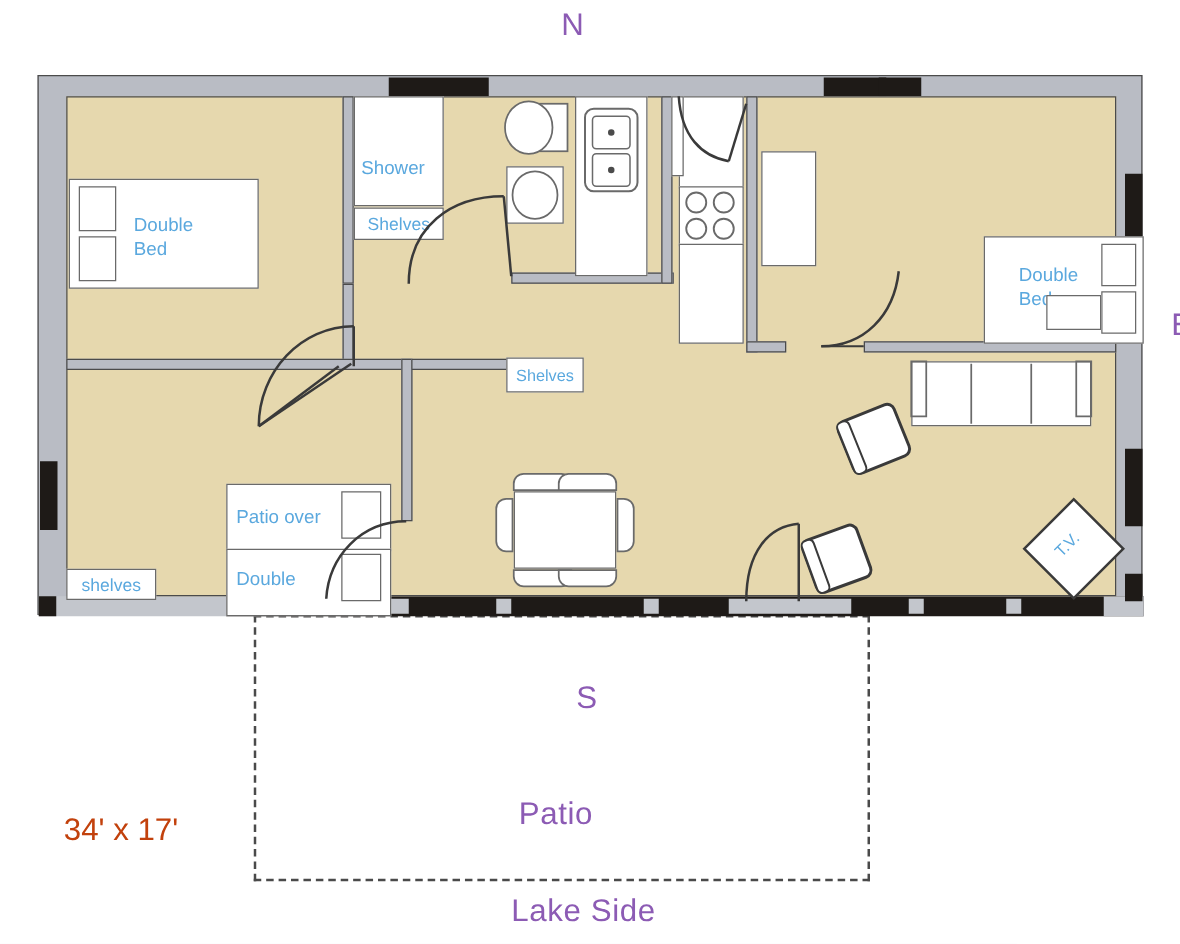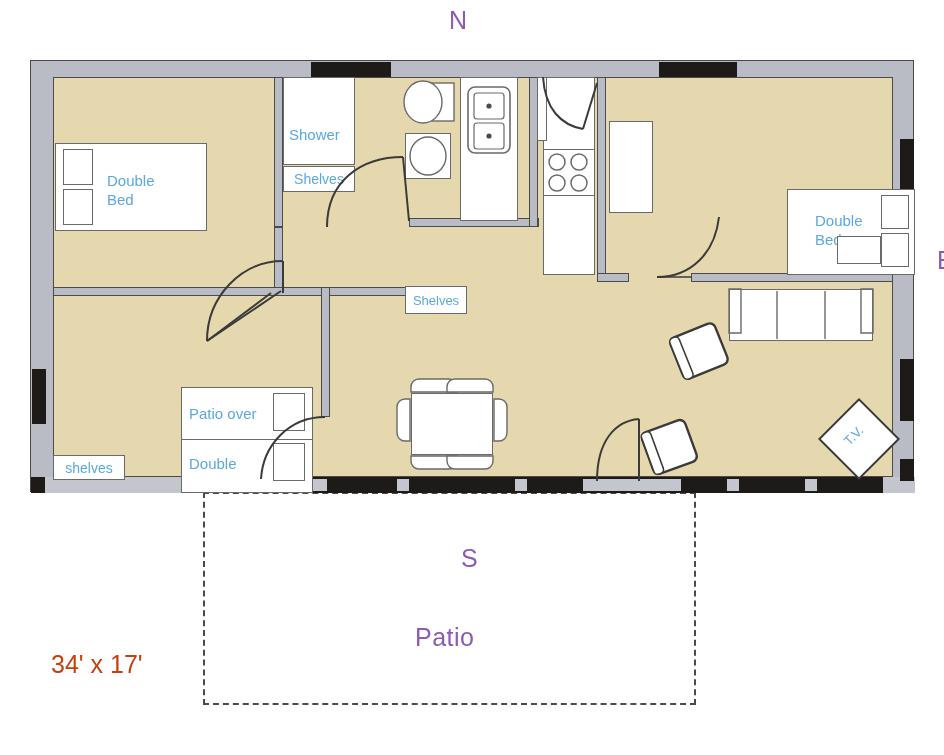--- a/index.html
+++ b/index.html
@@ -21,21 +21,21 @@
     color: #8c5bb4;
     font-size: 25px;
     font-family: "Liberation Sans", sans-serif;
     letter-spacing: 0.5px;
     line-height: 1;
     white-space: nowrap;
   }
   #lbl-n { left: 449px; top: 8px; }
   #lbl-s { left: 461px; top: 546px; }
   #lbl-e { left: 937px; top: 248px; }
-  #lbl-patio { left: 415px; top: 625px; font-size: 25px; }
+  #lbl-patio { left: 415px; top: 639px; font-size: 25px; }
   #lbl-lake { left: 409px; top: 717px; font-size: 25px; }
 
   #cabin-title {
     position: absolute;
     left: 14px; top: 597px;
     color: #2f8f42;
     font-size: 39px;
     line-height: 1;
     white-space: nowrap;
   }
@@ -127,20 +127,21 @@
 <body>
 
 <div id="stage">
 
   <div class="compass" id="lbl-n">N</div>
   <div class="compass" id="lbl-s">S</div>
   <div class="compass" id="lbl-e">E</div>
 
   <div id="patio"></div>
   <div class="compass" id="lbl-patio">Patio</div>
+  <div class="compass" id="lbl-lake">Lake Side</div>
 
   <div id="cabin-dims">34' x 17'</div>
 
   <div id="building">
 
     <div class="win" style="left:280px; top:1px; width:80px; height:15px;"></div>
     <div class="win" style="left:628px; top:1px; width:50px; height:15px;"></div>
     <div class="win" style="left:672px; top:1px; width:34px; height:15px;"></div>
 
     <div class="win" style="left:150px; top:416px; width:734px; height:16px;"></div>

